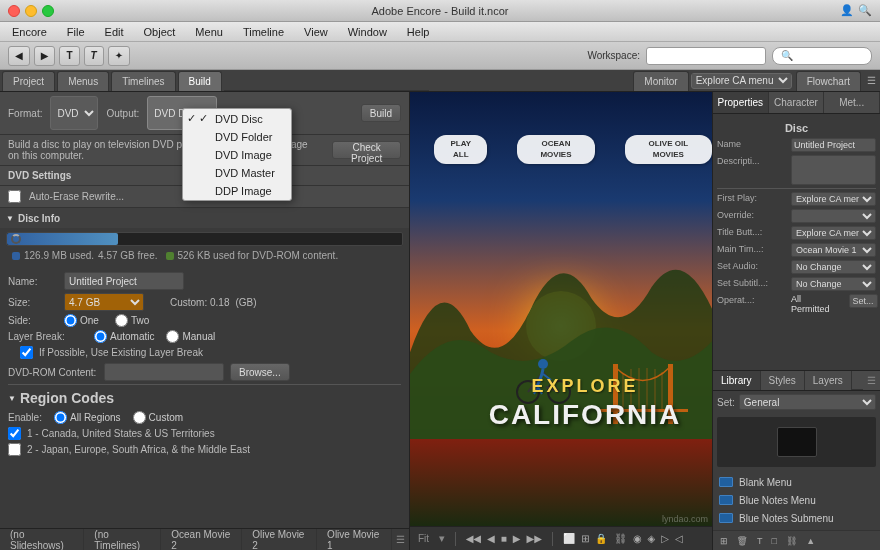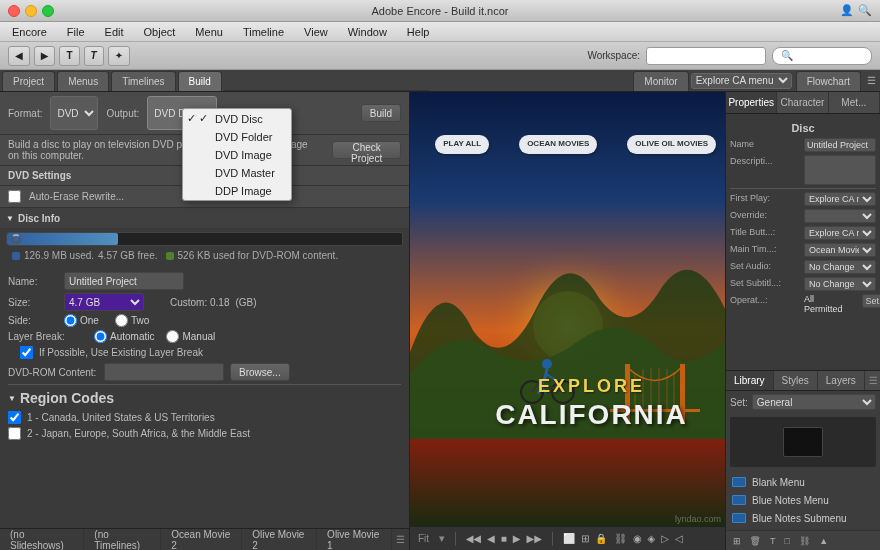--- a/index.html
+++ b/index.html
@@ -86,21 +86,21 @@
       padding: 0 6px; cursor: pointer; gap: 4px;
     }
     .disc-stats { padding: 2px 6px; font-size: 10px; color: #aaa; display: flex; align-items: center; gap: 4px; }
     .stat-dot { width: 8px; height: 8px; border-radius: 2px; }
 
     .input-field {
       height: 18px; background: #555; border: 1px solid #444; color: #ddd;
       border-radius: 2px; font-size: 10px; padding: 0 4px;
     }
     .select-field {
-      height: 18px; background: #4c1d95; border: 1px solid #444; color: #ddd;
+      height: 18px; background: #a16207; border: 1px solid #444; color: #ddd;
       border-radius: 2px; font-size: 10px;
     }
     .radio-label { font-size: 10px; color: #ccc; display: flex; align-items: center; gap: 3px; }
     .monitor-select {
       height: 16px; background: #444; border: 1px solid #555; color: #ccc;
       border-radius: 3px; font-size: 10px;
     }
     .monitor-content { flex: 1; background: #1a1a1a; position: relative; overflow: hidden; }
 
     
@@ -209,21 +209,21 @@
       height: 20px; background: #404040; border-top: 1px solid #333;
       display: flex; align-items: center; padding: 0 4px; gap: 3px;
     }
     .bt-btn { font-size: 9px; color: #aaa; cursor: pointer; padding: 1px 3px; }
 
     
     .app-body { display: flex; flex-direction: column; height: 550px; }
     .panels-row { display: flex; flex: 1; overflow: hidden; }
     .left-side { width: 410px; display: flex; flex-direction: column; border-right: 1px solid #222; }
     .center-side { flex: 1; display: flex; flex-direction: column; }
-    .right-side { width: 155px; display: flex; flex-direction: column; border-left: 1px solid #222; }
+    .right-side { width: 168px; display: flex; flex-direction: column; border-left: 1px solid #222; }
 
     .scrollbar { overflow-y: auto; }
     .scrollbar::-webkit-scrollbar { width: 6px; }
     .scrollbar::-webkit-scrollbar-track { background: #333; }
     .scrollbar::-webkit-scrollbar-thumb { background: #666; border-radius: 3px; }
 
     .divider-line { border: none; border-top: 1px solid #555; margin: 3px 0; }
 
     
     .indent { margin-left: 12px; }
@@ -387,20 +387,31 @@
             <span class="small-text" style="width:90px;">DVD-ROM Content:</span>
             <input class="input-field" style="width: 120px;">
             <button class="panel-btn">Browse...</button>
           </div>
 
           <hr class="divider-line">
 
           <div class="disc-info-header" style="background:transparent;padding-left:0;">
             <span style="font-size:8px;">▼</span>
             <span style="font-size:14px;color:#ccc;font-weight:bold;">Region Codes</span>
+          </div>
+          <div class="row">
+            <span class="small-text" style="width:40px;">Enable:</span>
+            <label class="radio-label">
+              <input type="radio" name="region" checked="" style="">
+              <span>All Regions</span>
+            </label>
+            <label class="radio-label" style="margin-left:6px;">
+              <input type="radio" name="region" style="">
+              <span>Custom</span>
+            </label>
           </div>
           <div class="row">
             <input type="checkbox" checked="" style="">
             <span class="small-text">1 - Canada, United States &amp; US Territories</span>
           </div>
           <div class="row">
             <input type="checkbox" style="">
             <span class="small-text">2 - Japan, Europe, South Africa, &amp; the Middle East</span>
           </div>
         </div>

